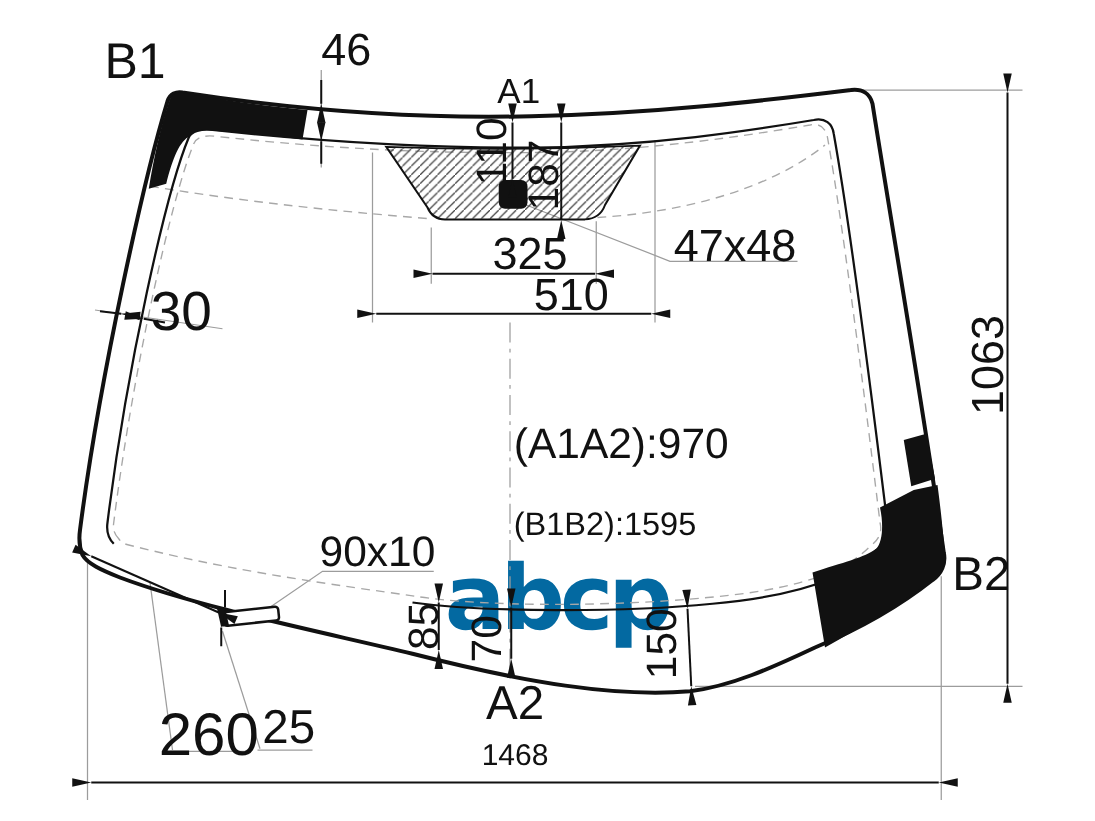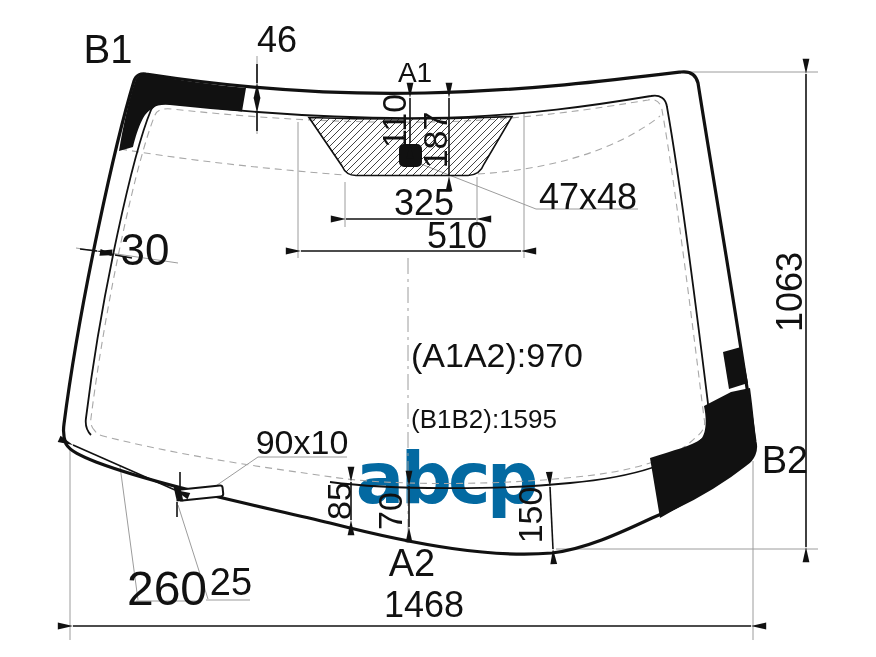--- a/index.html
+++ b/index.html
@@ -135,15 +135,15 @@
 
   <div class="lbl rot" style="left:790px;top:292px;font-size:36px;">1063</div>
 
   <div class="lbl" style="left:302px;top:442px;font-size:34px;">90x10</div>
   <div class="lbl rot" style="left:339px;top:501px;font-size:34px;">85</div>
   <div class="lbl rot" style="left:390px;top:511px;font-size:34px;">70</div>
   <div class="lbl rot" style="left:530px;top:515px;font-size:34px;">150</div>
 
   <div class="lbl" style="left:167px;top:564px;font-size:48px;margin-top:25px;">260</div>
   <div class="lbl" style="left:231px;top:582px;font-size:38px;">25</div>
-  <div class="lbl" style="left:412px;top:605px;font-size:36px;margin-left:12px;">1468</div>
+  <div class="lbl" style="left:412px;top:605px;font-size:24px;">1468</div>
 
 </div>
 
 </body></html>

